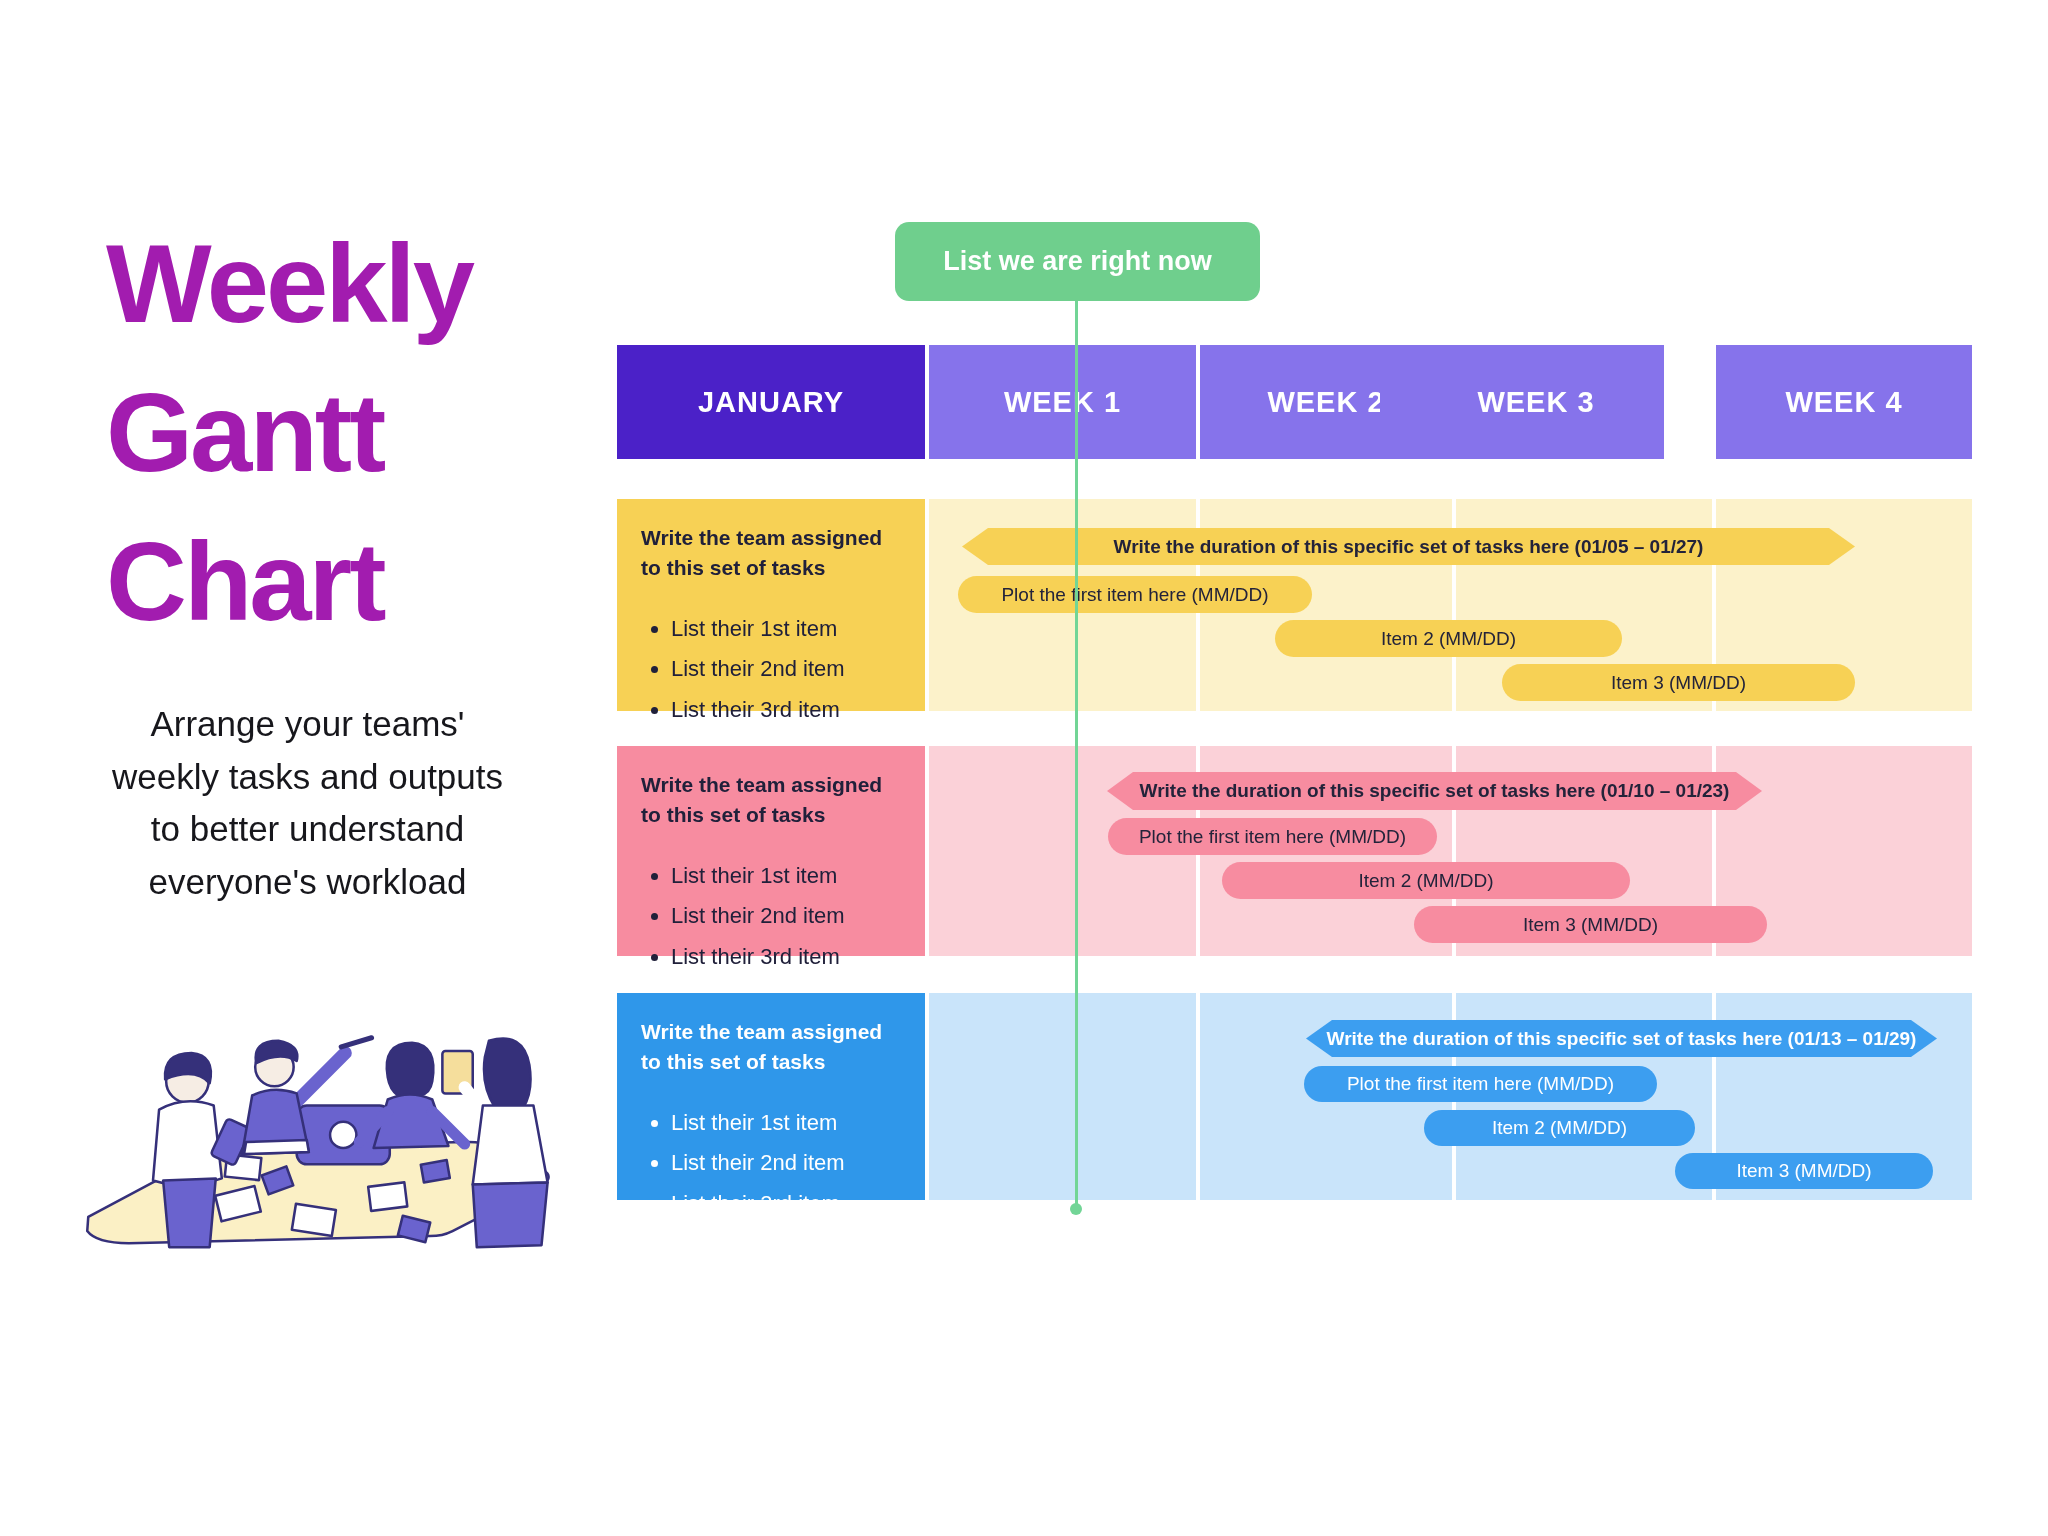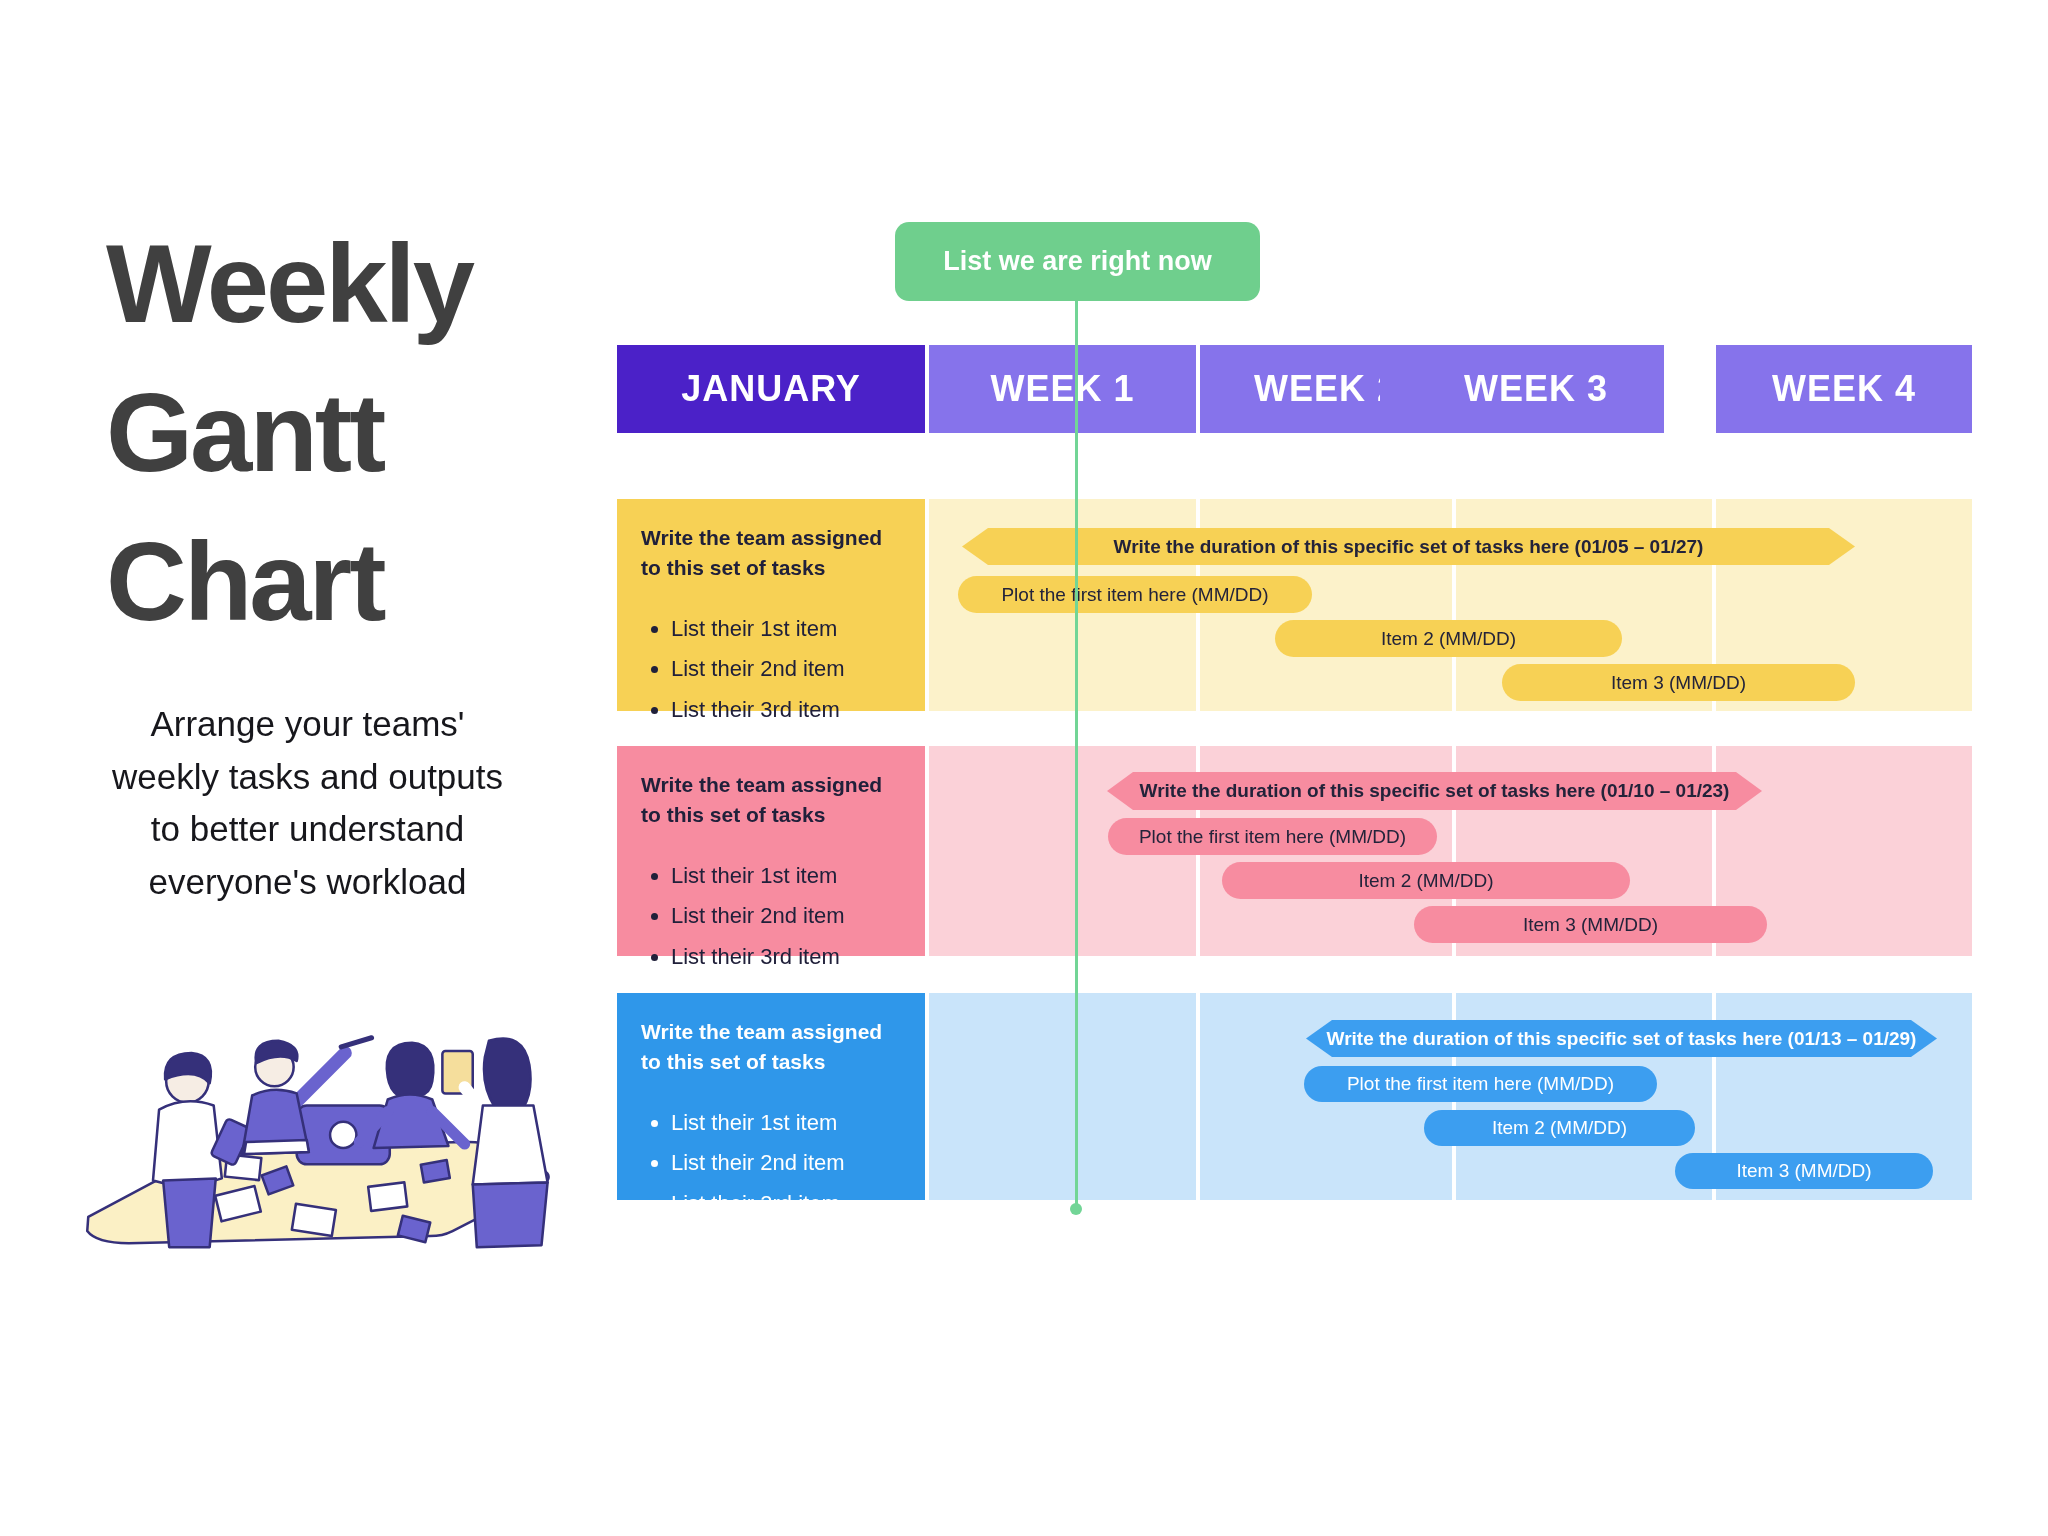--- a/index.html
+++ b/index.html
@@ -4,41 +4,41 @@
 <style>
   html,body{margin:0;padding:0;background:#ffffff;}
   .canvas{
     position:relative;width:2048px;height:1536px;background:#ffffff;
     font-family:"Liberation Sans",sans-serif;overflow:hidden;
   }
   
   .title{
     position:absolute;left:106px;top:210px;width:480px;
     font-size:112px;font-weight:700;line-height:1.33;letter-spacing:-3px;
-    color:#404040;white-space:pre-line;
+    color:#a21caf;white-space:pre-line;
   }
   .subtitle{
     position:absolute;left:110px;top:698px;width:395px;
     font-size:35px;line-height:1.5;color:#17171c;text-align:center;
   }
   .illustration{position:absolute;left:66px;top:992px;width:516px;height:304px;}
   
   .now-badge{
     position:absolute;left:895px;top:222px;width:365px;height:79px;
     background:#6FCF8D;border-radius:14px;z-index:6;
     display:flex;align-items:center;justify-content:center;
     color:#ffffff;font-weight:700;font-size:27px;
   }
   .now-line{position:absolute;left:1075px;top:301px;width:3px;height:905px;background:#72D596;z-index:5;}
   .now-dot{position:absolute;left:1070px;top:1203px;width:12px;height:12px;border-radius:50%;background:#72D596;z-index:5;}
   
   .hcell{
-    position:absolute;top:345px;height:88px;
+    position:absolute;top:345px;height:114px;
     display:flex;align-items:center;justify-content:center;
-    color:#ffffff;font-weight:700;font-size:36px;letter-spacing:1px;
+    color:#ffffff;font-weight:700;font-size:29px;letter-spacing:1px;
   }
   .cell{position:absolute;}
   
   .team-box{
     position:absolute;left:617px;width:308px;box-sizing:border-box;
     padding:24px 28px 0 24px;color:#20203a;
   }
   .team-box h3{margin:0;font-size:21px;font-weight:700;line-height:1.42;}
   .team-box ul{margin:26px 0 0;padding-left:30px;font-size:22px;line-height:1.85;}
   .team-box.blue-box{color:#ffffff;}

